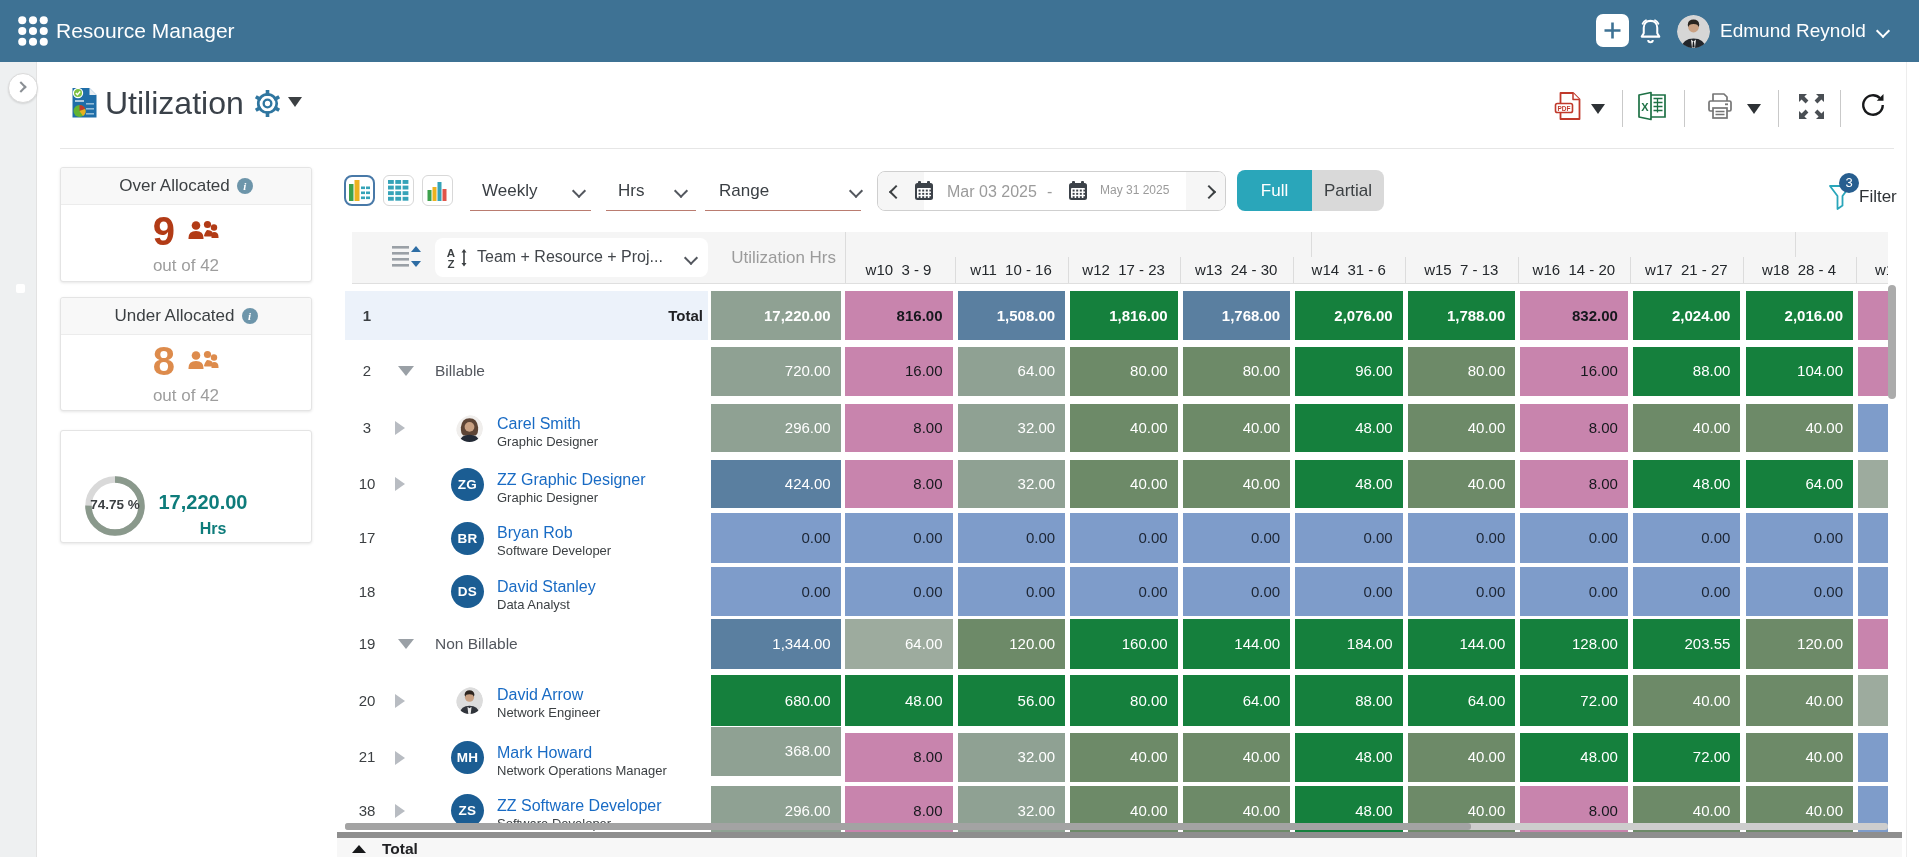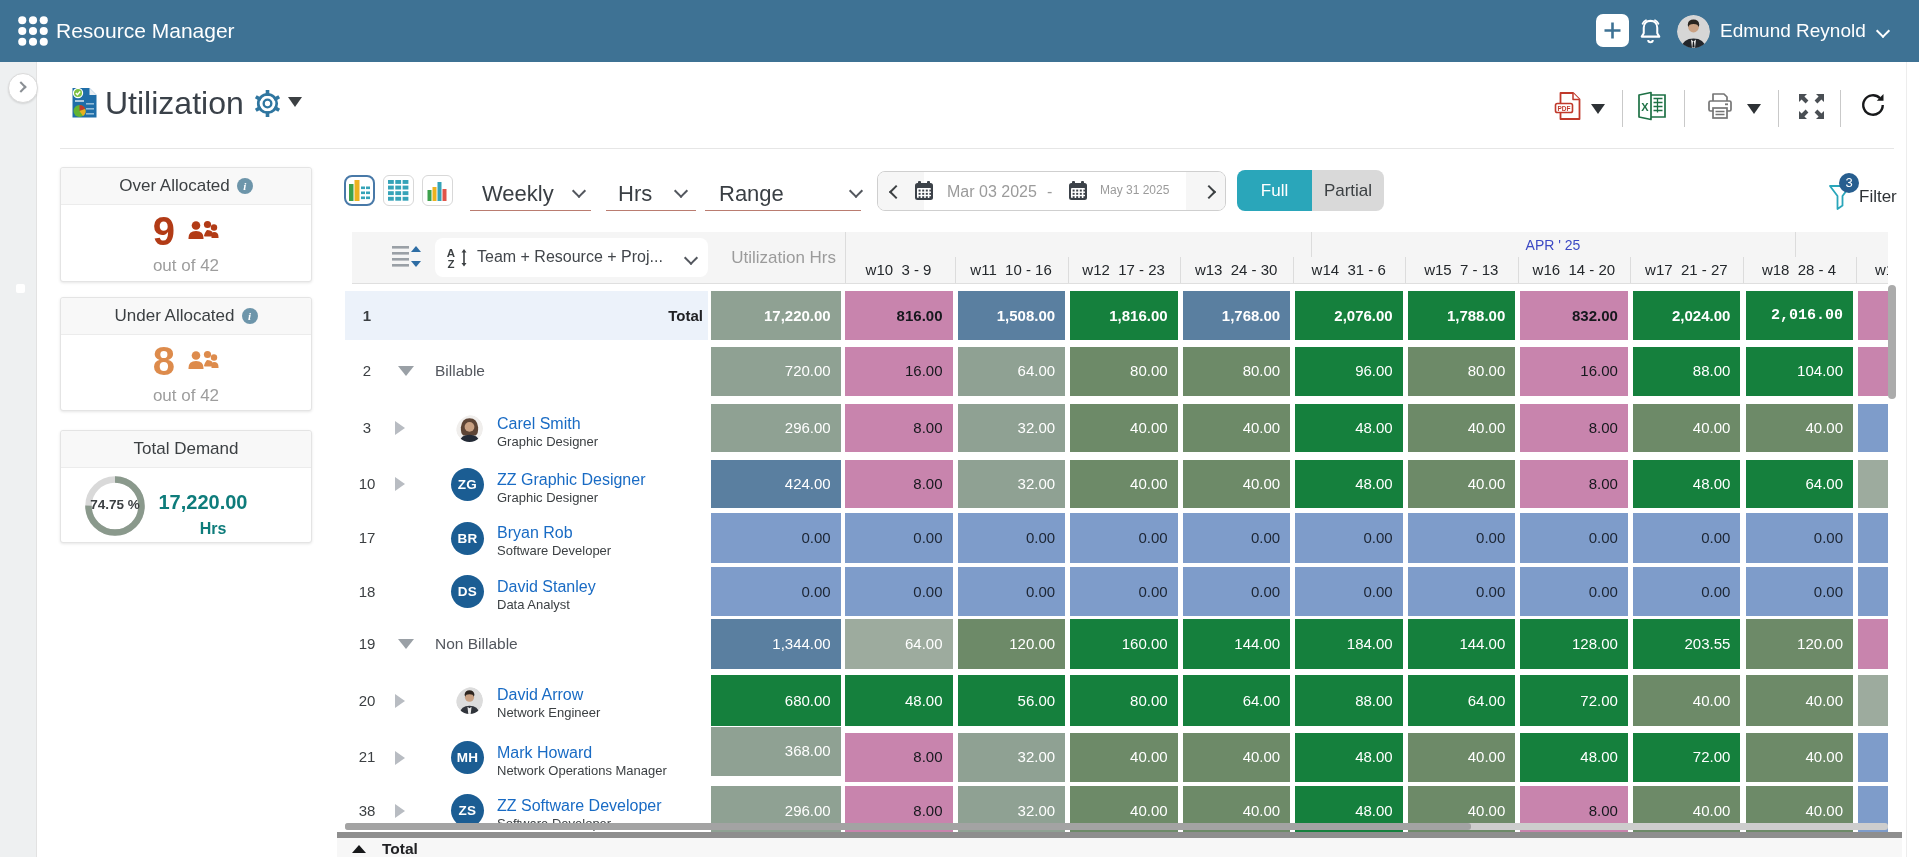--- a/index.html
+++ b/index.html
@@ -22,21 +22,21 @@
   .ini{background:#1b5d93;color:#fff;font-size:13.5px;font-weight:bold;text-align:center;line-height:33px;letter-spacing:.3px;}
   .rnum{position:absolute;left:345px;width:44px;text-align:center;font-size:15px;color:#3c4043;}
   .name{position:absolute;left:497px;font-size:16px;color:#196bc4;font-weight:500;white-space:nowrap;}
   .role{position:absolute;left:497px;font-size:13px;color:#3c4043;white-space:nowrap;}
   .tri-r{position:absolute;width:0;height:0;border-left:10px solid #b8bcc2;border-top:7px solid transparent;border-bottom:7px solid transparent;}
   .tri-d{position:absolute;width:0;height:0;border-top:10px solid #9aa0a6;border-left:8px solid transparent;border-right:8px solid transparent;}
   .hdrdiv{position:absolute;width:1px;background:#dcdcdc;}
   .wklbl{position:absolute;top:257px;height:26px;line-height:26px;font-size:15px;color:#24282c;text-align:center;width:107px;}
   .monlbl{position:absolute;top:233px;height:24px;line-height:24px;font-size:14px;color:#3c49c4;text-align:center;}
   .icbtn{position:absolute;width:31px;height:31px;border:1px solid #d8d8d8;border-radius:6px;background:#fff;box-sizing:border-box;}
-  .ddtxt{position:absolute;font-size:22px;color:#3a3f44;text-align:right;}
+  .ddtxt{position:absolute;font-size:17px;color:#3a3f44;text-align:right;}
   .ddline{position:absolute;height:1px;background:#ba7c70;}
   .chev{position:absolute;width:8px;height:8px;border-right:2px solid #53575e;border-bottom:2px solid #53575e;transform:rotate(45deg);}
   .vdiv{position:absolute;width:1px;background:#c9c9c9;}
 </style></head>
 <body>
 <div id="page">
 
 <div id="topbar"></div>
 <svg class="abs" style="left:18px;top:16px" width="30" height="30" viewBox="0 0 29.6 29.6">
       <circle cx="4.2" cy="4.2" r="4.0" fill="#fff"></circle>
@@ -169,21 +169,20 @@
           <path d="M1.5 19q0-7 7.5-7q7.5 0 7.5 7v1h-15z" fill="#dd8b4c"></path>
   <circle cx="20.5" cy="5.5" r="3.6" fill="#dd8b4c"></circle>
           <path d="M17 16.5q2-5.5 3.5-5.5q6 0 6 6v.5h-9z" fill="#dd8b4c"></path>
   <circle cx="27" cy="8.5" r="3.2" fill="#dd8b4c"></circle>
           <path d="M24.5 18q0-5 2.5-5q4.5 0 4.5 5v1h-7z" fill="#dd8b4c"></path>
  </svg>
  <div style="font-size:17px;color:#9d9d9d;margin-top:2px;">out of 42</div>
 </div>
     </div>
 <div class="card" style="top:430px;height:111px;">
-<div class="cardhead">Total Demand</div>
 <svg class="abs" style="left:22px;top:43px" width="64" height="64" viewBox="0 0 64 64">
  <circle cx="32" cy="32" r="26.5" fill="none" stroke="#d9d9d9" stroke-width="6.5"></circle>
  <circle cx="32" cy="32" r="26.5" fill="none" stroke="#8a998c" stroke-width="6.5" stroke-dasharray="124.5 42.1" transform="rotate(-90 32 32)"></circle>
 </svg>
 <div class="abs" style="left:20px;top:66px;width:68px;text-align:center;font-size:13.5px;font-weight:bold;color:#3c4043;">74.75 %</div>
 <div class="abs" style="left:67px;top:60px;width:150px;text-align:center;font-size:20px;font-weight:bold;color:#0e7c7b;">17,220.00</div>
 <div class="abs" style="left:77px;top:89px;width:150px;text-align:center;font-size:16px;font-weight:bold;color:#0e7c7b;">Hrs</div>
 </div>
 <div class="icbtn" style="left:344px;top:175px;border:2.5px solid #4879a8;border-radius:8px;"></div>
 <svg class="abs" style="left:349px;top:180px" width="21" height="21" viewBox="0 0 21 21">
@@ -298,21 +297,20 @@
 <div class="abs" style="left:435px;top:238px;width:273px;height:39px;background:#fff;border-radius:8px;"></div>
 <svg class="abs" style="left:446px;top:247px" width="24" height="22" viewBox="0 0 24 22">
 <text x="5" y="9.5" font-size="11.5" font-weight="bold" fill="#3c4043" text-anchor="middle" font-family="Liberation Sans">A</text>
 <text x="5" y="21" font-size="11.5" font-weight="bold" fill="#3c4043" text-anchor="middle" font-family="Liberation Sans">Z</text>
 <path d="M15.5 5.5l2.5-3.5l2.5 3.5h-1.7v10.5h1.7l-2.5 3.5l-2.5-3.5h1.7V5.5z" fill="#3c4043"></path>
 </svg>
 <div class="abs" style="left:477px;top:248px;font-size:16px;color:#42464b;">Team + Resource + Proj...</div>
 <div class="chev" style="left:686px;top:253px;"></div>
 <div class="abs" style="left:710px;top:248px;width:126px;text-align:right;font-size:17px;color:#9b9b9b;">Utilization Hrs</div>
 <div class="hdrdiv" style="left:845px;top:232px;height:51px;"></div>
-<div class="monlbl" style="left:1311px;width:484px;">APR ' 25</div>
 <div class="hdrdiv" style="left:1311px;top:232px;height:25px;"></div>
 <div class="hdrdiv" style="left:1795px;top:232px;height:25px;"></div>
 <div class="abs" style="left:0;top:0;width:1888px;height:857px;overflow:hidden;pointer-events:none;">
 <div class="wklbl" style="left:845.0px;">w10&nbsp;&nbsp;3 - 9</div>
 <div class="hdrdiv" style="left:955.1px;top:257px;height:26px;"></div>
 <div class="wklbl" style="left:957.6px;">w11&nbsp;&nbsp;10 - 16</div>
 <div class="hdrdiv" style="left:1067.6px;top:257px;height:26px;"></div>
 <div class="wklbl" style="left:1070.1px;">w12&nbsp;&nbsp;17 - 23</div>
 <div class="hdrdiv" style="left:1180.2px;top:257px;height:26px;"></div>
 <div class="wklbl" style="left:1182.7px;">w13&nbsp;&nbsp;24 - 30</div>
@@ -335,21 +333,21 @@
 <div class="abs" style="left:560px;top:7.5px;width:143px;line-height:49.5px;text-align:right;font-size:15px;font-weight:bold;color:#202124;">Total</div>
 <div class="cell sage" style="left:710.7px;top:7.5px;width:130px;height:49.5px;line-height:49.5px;font-weight:bold;">17,220.00</div>
 <div class="cell pink" style="left:845.0px;top:7.5px;width:107.5px;height:49.5px;line-height:49.5px;font-weight:bold;">816.00</div>
 <div class="cell steel" style="left:957.6px;top:7.5px;width:107.5px;height:49.5px;line-height:49.5px;font-weight:bold;">1,508.00</div>
 <div class="cell rust" style="left:1070.1px;top:7.5px;width:107.5px;height:49.5px;line-height:49.5px;font-weight:bold;">1,816.00</div>
 <div class="cell steel" style="left:1182.7px;top:7.5px;width:107.5px;height:49.5px;line-height:49.5px;font-weight:bold;">1,768.00</div>
 <div class="cell rust" style="left:1295.2px;top:7.5px;width:107.5px;height:49.5px;line-height:49.5px;font-weight:bold;">2,076.00</div>
 <div class="cell rust" style="left:1407.8px;top:7.5px;width:107.5px;height:49.5px;line-height:49.5px;font-weight:bold;">1,788.00</div>
 <div class="cell pink" style="left:1520.4px;top:7.5px;width:107.5px;height:49.5px;line-height:49.5px;font-weight:bold;">832.00</div>
 <div class="cell rust" style="left:1632.9px;top:7.5px;width:107.5px;height:49.5px;line-height:49.5px;font-weight:bold;">2,024.00</div>
-<div class="cell rust" style="left:1745.5px;top:7.5px;width:107.5px;height:49.5px;line-height:49.5px;font-weight:bold;font-family:Liberation Mono, monospace;">2,016.00</div>
+<div class="cell rust" style="left:1745.5px;top:7.5px;width:107.5px;height:49.5px;line-height:49.5px;font-weight:bold;">2,016.00</div>
 <div class="cell pink" style="left:1858.0px;top:7.5px;width:107.5px;height:49.5px;line-height:49.5px;font-weight:bold;"></div>
 <div class="rnum" style="top:64.0px;line-height:48.6px;">2</div>
 <div class="tri-d" style="left:398px;top:83.3px;"></div>
 <div class="abs" style="left:435px;top:64.0px;line-height:48.6px;font-size:15.5px;color:#53575e;">Billable</div>
 <div class="cell sage" style="left:710.7px;top:64.0px;width:130px;height:48.6px;line-height:48.6px;">720.00</div>
 <div class="cell pink" style="left:845.0px;top:64.0px;width:107.5px;height:48.6px;line-height:48.6px;">16.00</div>
 <div class="cell sage" style="left:957.6px;top:64.0px;width:107.5px;height:48.6px;line-height:48.6px;">64.00</div>
 <div class="cell green" style="left:1070.1px;top:64.0px;width:107.5px;height:48.6px;line-height:48.6px;">80.00</div>
 <div class="cell green" style="left:1182.7px;top:64.0px;width:107.5px;height:48.6px;line-height:48.6px;">80.00</div>
 <div class="cell rust" style="left:1295.2px;top:64.0px;width:107.5px;height:48.6px;line-height:48.6px;">96.00</div>

